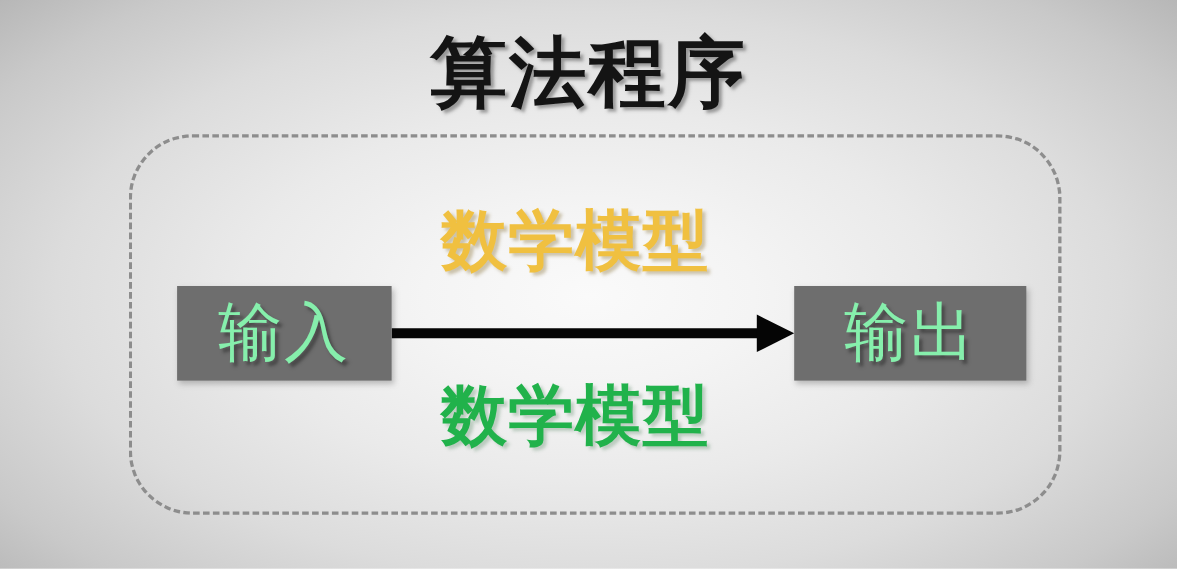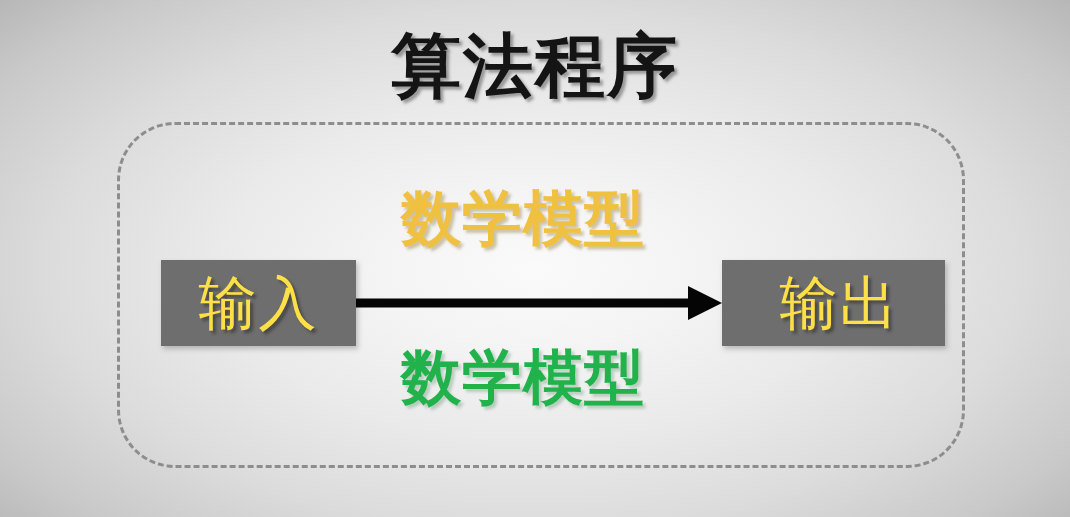--- a/index.html
+++ b/index.html
@@ -64,35 +64,34 @@
     background: #6e6e6e;
     display: flex;
     align-items: center;
     justify-content: center;
     box-shadow: 2px 3px 5px rgba(120,120,120,0.45);
   }
   .proc-box .proc-label {
     font-size: 58px;
     line-height: 62px;
     font-weight: 400;
-    color: #fde047;
+    color: #86efac;
     letter-spacing: 2px;
     text-shadow: 3px 3px 3px rgba(40,40,40,0.55);
     white-space: nowrap;
   }
   #box-input {
     left: 161px;
     top: 260px;
     width: 195px;
   }
   #box-output {
     left: 722px;
     top: 260px;
     width: 211px;
-    padding-left: 12px;
   }
 
   
   #arrow {
     position: absolute;
     left: 356px;
     top: 282px;
     width: 366px;
     height: 42px;
   }

